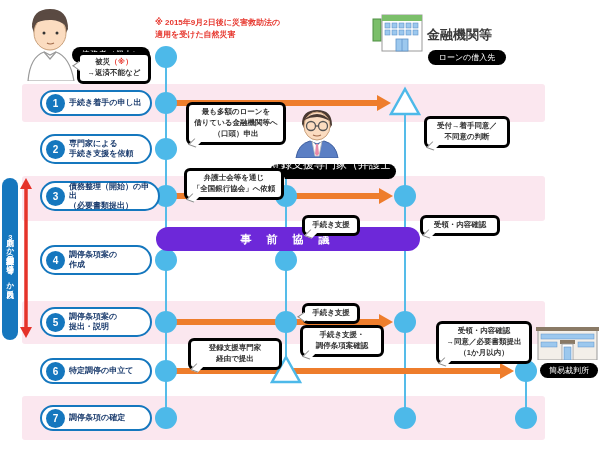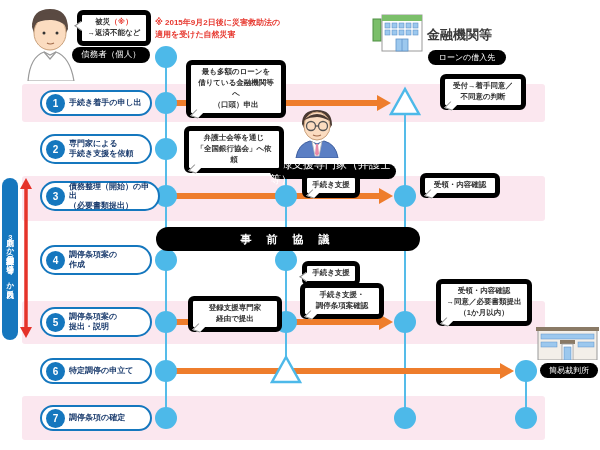--- a/index.html
+++ b/index.html
@@ -1,36 +1,36 @@
 <!DOCTYPE html>
 <html><head>
 <meta charset="utf-8">
 <style>
   html,body{margin:0;padding:0;background:#fff;}
   *{box-sizing:border-box;}
   .canvas{position:relative;width:600px;height:450px;background:#fff;overflow:hidden;
           font-family:"Liberation Sans","DejaVu Sans",sans-serif;}
   .band{position:absolute;left:22px;width:523px;background:#fbe7ef;border-radius:3px;}
-  .purplebar{position:absolute;left:156px;top:227px;width:264px;height:24px;background:#000000;
+  .purplebar{position:absolute;left:156px;top:227px;width:264px;height:24px;background:#6d28d9;
              border-radius:12px;color:#fff;font-weight:bold;font-size:11px;letter-spacing:6px;
              display:flex;align-items:center;justify-content:center;}
   .vlabel{position:absolute;left:2px;top:178px;width:16px;height:162px;background:#1577be;border-radius:8px;
           color:#fff;font-size:7.5px;font-weight:bold;writing-mode:vertical-rl;text-orientation:upright;
           display:flex;align-items:center;justify-content:center;line-height:1;}
   .step{position:absolute;left:40px;width:112px;background:#fff;border:2px solid #1577be;border-radius:16px;
         display:flex;align-items:center;padding:0 4px;}
   .step.h1{height:26px;}  .step.h2{height:30px;}
   .stepnum{width:19px;height:19px;border-radius:50%;background:#1577be;color:#fff;font-size:10px;font-weight:bold;
            display:flex;align-items:center;justify-content:center;flex:0 0 19px;margin-right:4px;}
   .steptext{font-size:8px;font-weight:bold;color:#1b3c6e;line-height:1.2;}
   .red-pill{position:absolute;background:#000000;color:#fff;font-weight:normal;border-radius:9px;
             display:flex;align-items:center;justify-content:center;font-size:8.5px;}
-  .bubble{position:absolute;background:#fff;border:5px solid #000000;border-radius:6px;
+  .bubble{position:absolute;background:#fff;border:3px solid #000000;border-radius:6px;
           font-size:7.5px;font-weight:bold;color:#333;text-align:center;line-height:1.45;
-          padding:2px 4px;z-index:5;}
+          padding:2px 4px;z-index:5;margin-top:42px;}
   .tail{position:absolute;width:8px;height:8px;background:#fff;}
   .tail.bl{left:2px;bottom:-5px;border-left:1px solid #8a8a8a;border-bottom:1px solid #8a8a8a;
            transform:rotate(20deg) skewX(-25deg);}
   .tail.l{left:-5px;top:7px;border-left:1px solid #8a8a8a;border-bottom:1px solid #8a8a8a;
           transform:rotate(55deg) skewY(-20deg);}
   .plainlabel{position:absolute;font-size:13px;font-weight:bold;color:#3a3a3a;}
   .rednote{position:absolute;left:155px;top:17px;font-size:8px;font-weight:bold;color:#e7382f;line-height:1.5;}
   .redtext{color:#e7382f;}
   svg{position:absolute;}
 </style>
@@ -151,21 +151,21 @@
     <span class="tail l"></span>
   </div>
 
   <div class="bubble" style="left:186px;top:60px;width:100px;">
     <span>最も多額のローンを</span><br>
     <span>借りている金融機関等へ</span><br>
     <span>（口頭）申出</span>
     <span class="tail bl"></span>
   </div>
 
-  <div class="bubble" style="left:440px;top:74px;width:86px;">
+  <div class="bubble" style="left:424px;top:74px;width:86px;">
     <span>受付→着手同意／</span><br>
     <span>不同意の判断</span>
     <span class="tail bl"></span>
   </div>
 
   <div class="bubble" style="left:184px;top:126px;width:100px;">
     <span>弁護士会等を通じ</span><br>
     <span>「全国銀行協会」へ依頼</span>
     <span class="tail bl"></span>
   </div>

